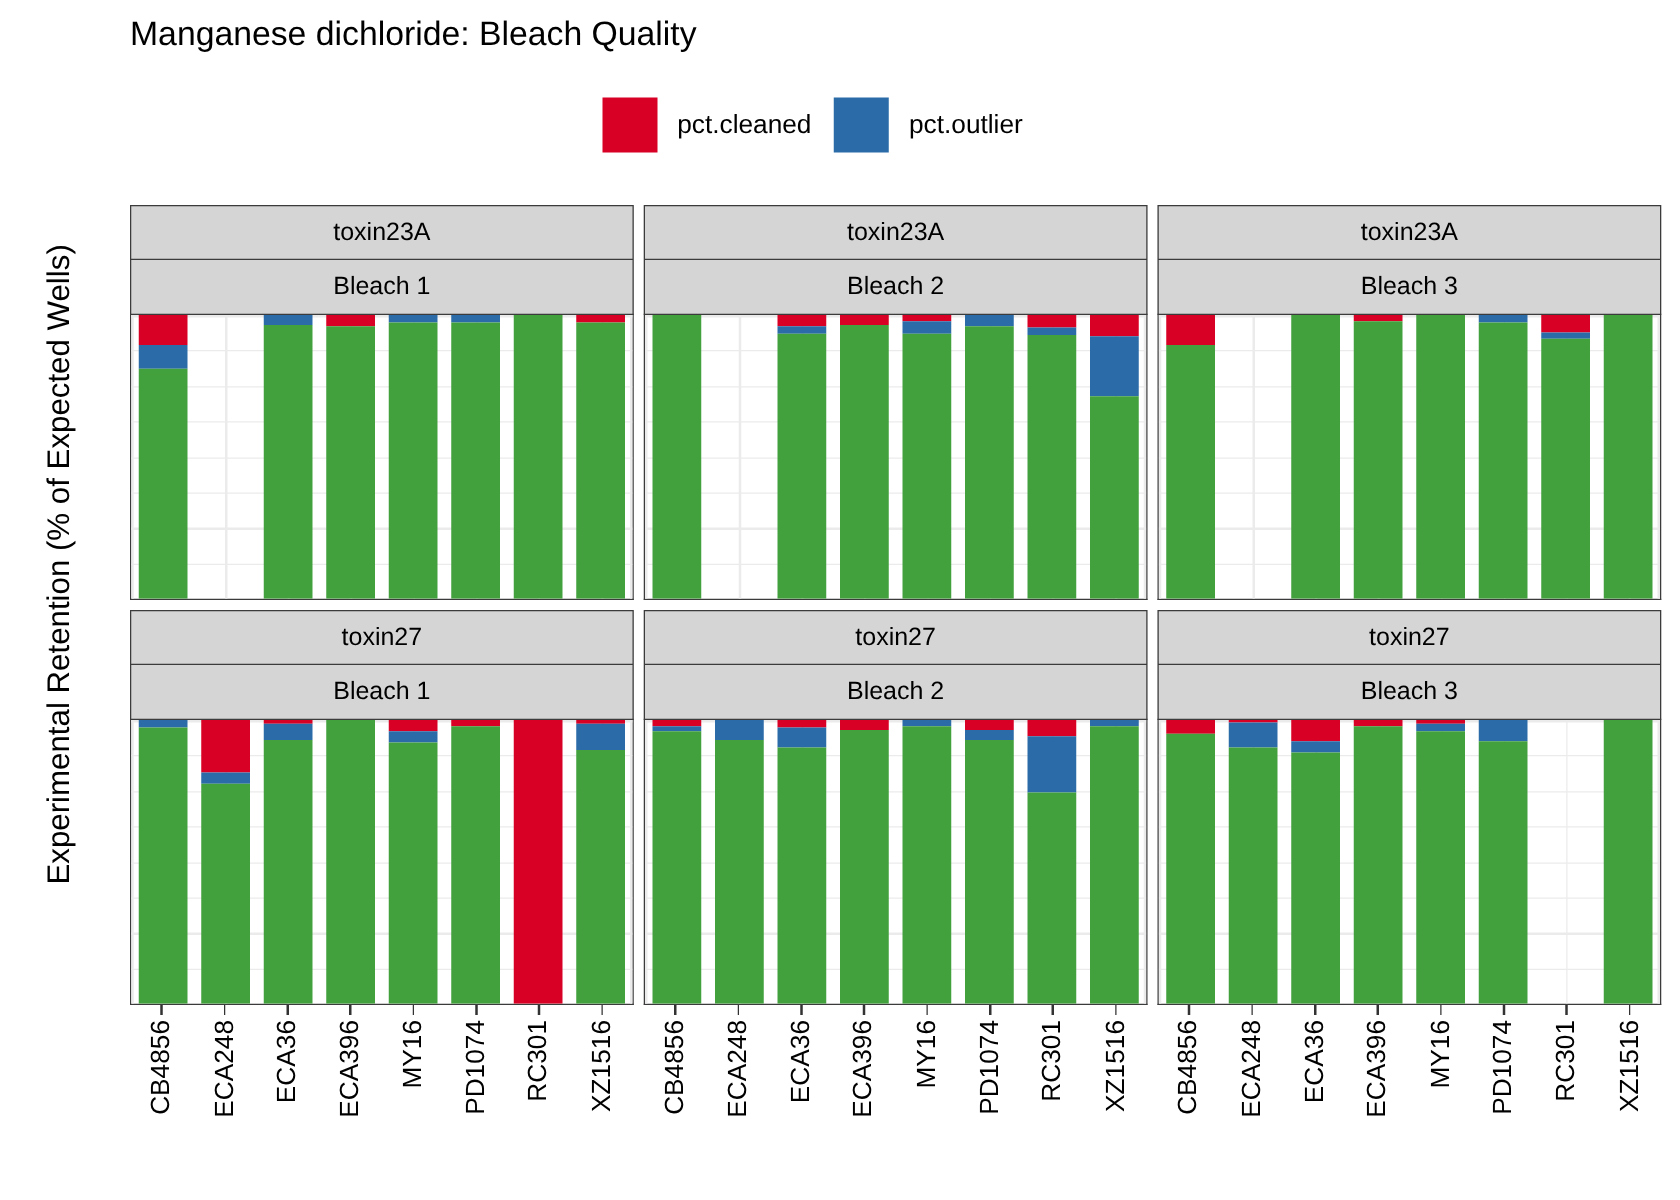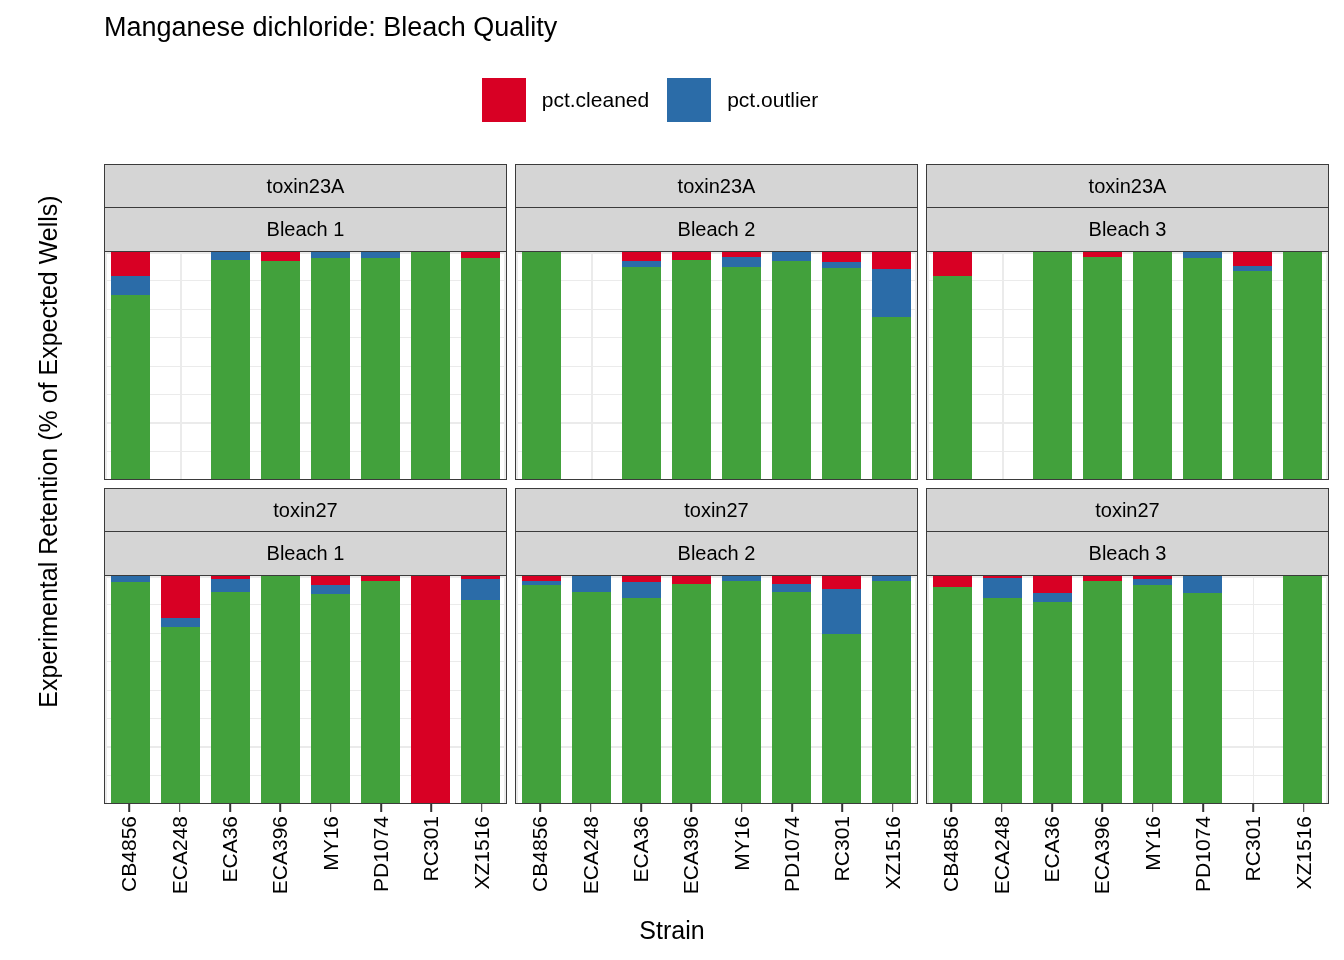--- a/index.html
+++ b/index.html
@@ -183,21 +183,20 @@
       <div class="legend-swatch" style="background:#D80024"></div>
       <div class="legend-label">pct.cleaned</div>
     </div>
     <div class="legend-item">
       <div class="legend-swatch" style="background:#2B6CA8"></div>
       <div class="legend-label">pct.outlier</div>
     </div>
   </div>
 
   <div class="ylab">Experimental Retention (% of Expected Wells)</div>
-  <div class="xlab">Strain</div>
 
   <div class="yaxis" id="yaxis-layer"></div>
 
   <div class="grid" id="facet-grid">
       <div class="facet">
         <div class="strip">toxin23A</div>
         <div class="strip">Bleach 1</div>
         <div class="panel">
           <div class="gridlines">
             <div class="gl-h major" style="top: 100%;"></div>

